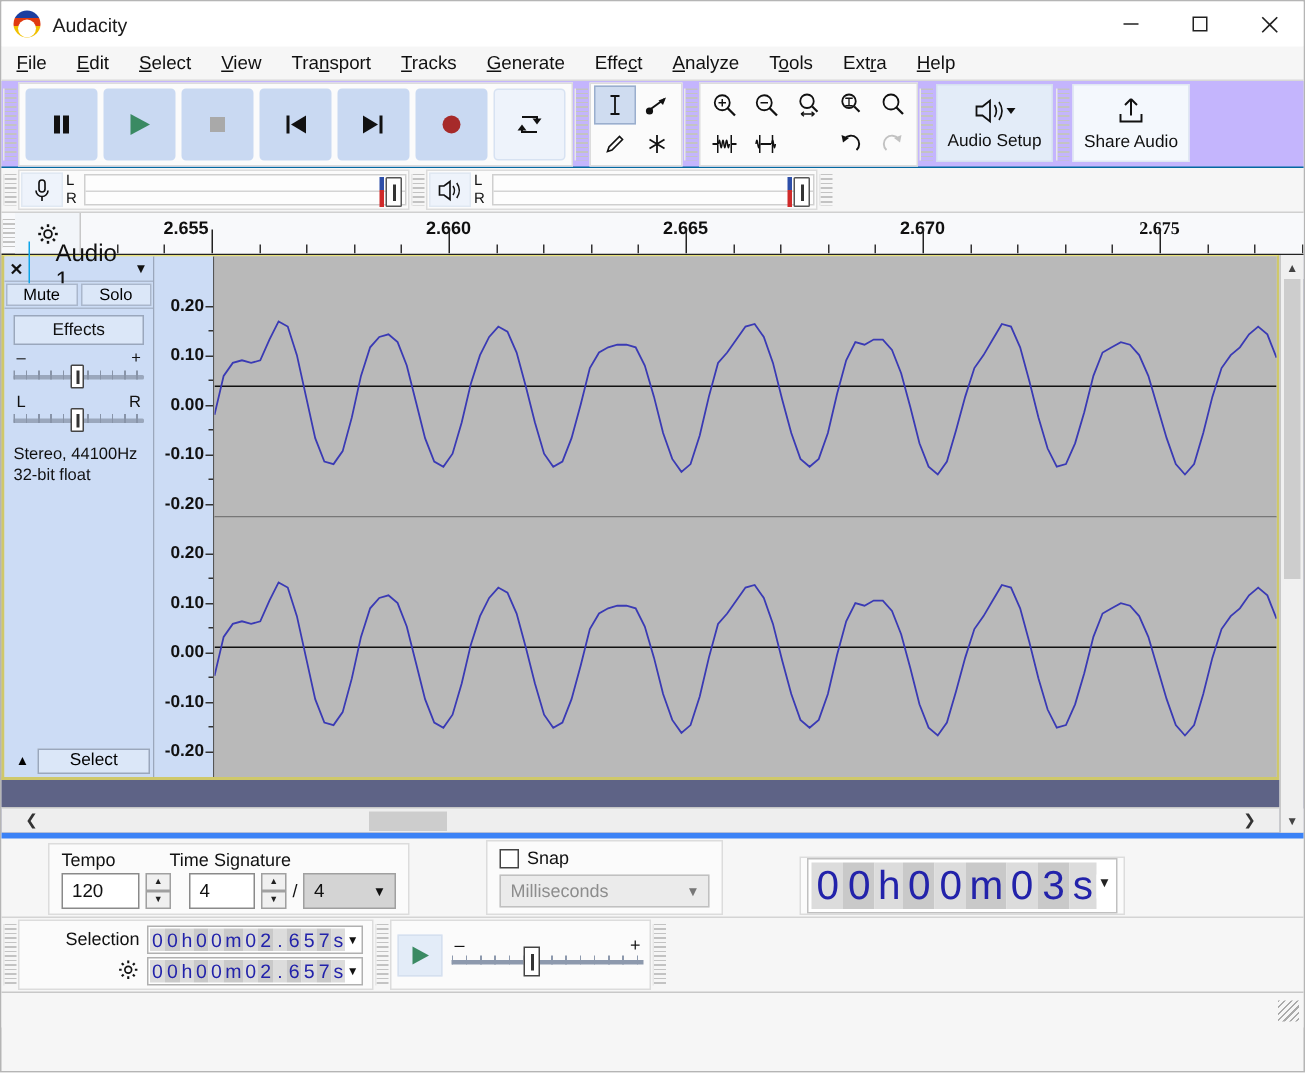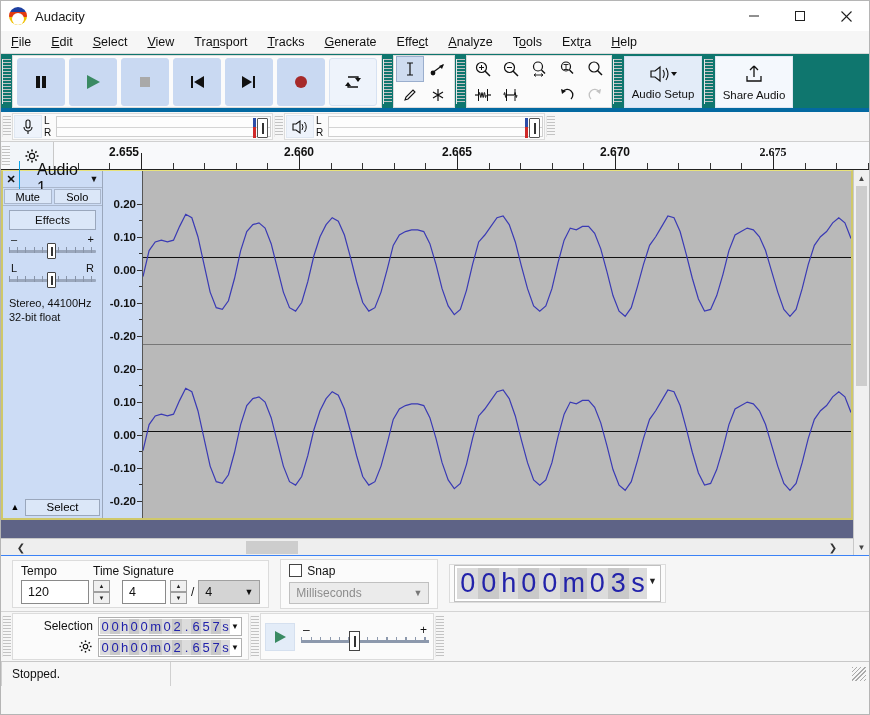--- a/index.html
+++ b/index.html
@@ -23,21 +23,21 @@
   .wbtns { position: absolute; right: 0; top: 0; display: flex; height: 30px; }
   .wbtn { width: 46px; height: 30px; display: flex; align-items: center; justify-content: center; color: #202020; font-size: 13px; }
   .wbtn svg { display:block; }
 
   
   .menubar { height: 23px; background: #f6f6f6; display: flex; align-items: center; padding-left: 0; border-bottom: 1px solid #d8d8d8; }
   .menuitem { padding: 2px 10px; font-size: 12.5px; color: #101010; }
   .menuitem u { text-decoration: underline; }
 
   
-  .dock1 { height: 58px; background: #0f766e; display: flex; align-items: stretch; border-bottom: 4px solid #0369a1; padding-top: 1px; }
+  .dock1 { height: 58px; background: #c4b5fd; display: flex; align-items: stretch; border-bottom: 1px solid #0369a1; padding-top: 1px; }
   .grip { width: 9px; background:
       repeating-linear-gradient(to bottom, #c3c3c3 0 1px, transparent 1px 3px);
       margin: 4px 1px; border-left: 1px solid #e8e8e8; }
   .tbgroup { display: flex; align-items: center; border: 1px solid #dcdcdc; background: #fbfbfb; }
   .transport { display: flex; align-items: center; padding: 2px 2px; }
   .tbtn { width: 48px; height: 48px; margin: 0 2px; background: #c9d9f2; border: 1px solid #c9d9f2; border-radius: 3px;
           display: flex; align-items: center; justify-content: center; }
   .tbtn.loop { background: #eef3fb; border-color: #d7e2f2; }
 
   .toolsgrid { display: grid; grid-template-columns: 28px 28px; grid-template-rows: 26px 26px; padding: 2px; gap: 0; }
@@ -114,24 +114,24 @@
   .vscroll { width: 16px; background: #f0f0f0; border-left: 1px solid #c8c8c8; display: flex; flex-direction: column; }
   .vsbtn { height: 16px; display: flex; align-items: center; justify-content: center; font-size: 8px; color: #444; background: #f0f0f0; }
   .vsthumb { height: 200px; background: #cdcdcd; margin: 0 2px; }
 
   .hscrollrow { height: 17px; background: #eeeeee; display: flex; align-items: center; border-top: 1px solid #c8c8c8; }
   .hsbtn { width: 40px; text-align: center; font-size: 10px; color: #333; }
   .hstrack { flex: 1; position: relative; height: 15px; }
   .hsthumb { position: absolute; left: 205px; top: 1px; width: 52px; height: 13px; background: #cdcdcd; }
 
   
-  .dock4 { height: 56px; background: #f6f6f6; display: flex; align-items: center; border-top: 1px solid #3b82f6; }
+  .dock4 { height: 56px; background: #f6f6f6; display: flex; align-items: flex-end; border-top: 4px solid #3b82f6; gap: 20px; }
   .panel { border: 1px solid #dcdcdc; background: #fbfbfb; margin: 1px 0; display: flex; align-items: center; padding: 0 6px; }
   .fieldlbl { font-size: 12px; color: #111; }
-  .numin { width: 68px; height: 24px; border: 1px solid #8a8a8a; background: #fff; font-size: 12.5px; color: #111;
+  .numin { width: 52px; height: 24px; border: 1px solid #8a8a8a; background: #fff; font-size: 12.5px; color: #111;
            display: flex; align-items: center; padding-left: 6px; }
   .spin { width: 17px; height: 24px; display: flex; flex-direction: column; }
   .spinb { flex: 1; background: #f0f0f0; border: 1px solid #a0a0a0; display: flex; align-items: center; justify-content: center; font-size: 6px; color: #222; }
   .selectbox { height: 24px; border: 1px solid #a0a0a0; background: #d4d4d4; display: flex; align-items: center; padding: 0 6px; font-size: 12.5px; color: #111; }
   .selectbox .cv { margin-left: auto; padding-left: 10px; font-size: 9px; }
   .chk { width: 13px; height: 13px; border: 1px solid #444; background: #fff; display: inline-block; }
   .snapsel { width: 140px; height: 22px; border: 1px solid #c0c0c0; background: #ebebeb; display: flex; align-items: center; padding: 0 6px;
              font-size: 12px; color: #8d8d8d; }
 
   .timedisp { display: flex; align-items: center; border: 1px solid #c0c0c0; background: #fff; padding: 2px; }
@@ -708,17 +708,16 @@
         <span class="vend" style="right:2px;">+</span>
         <div class="vticks"></div>
         <div class="vtrack"></div>
         <div class="volthumb"></div>
       </div>
     </div>
     <div class="grip"></div>
   </div>
 
   <div class="statusbar">
-    <div class="stcell b" style="width:170px;">Stopped.</div>
     <div class="stgrip"></div>
   </div>
 
 </div>
 
 </body></html>

